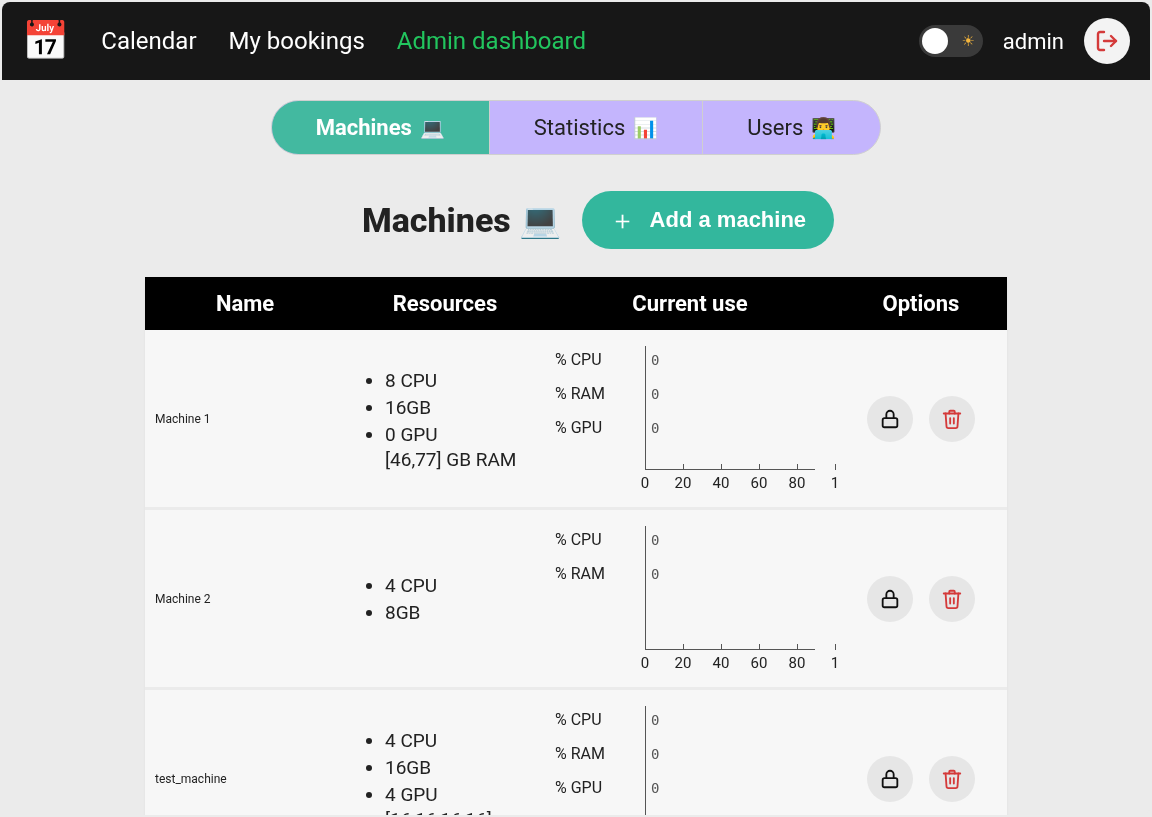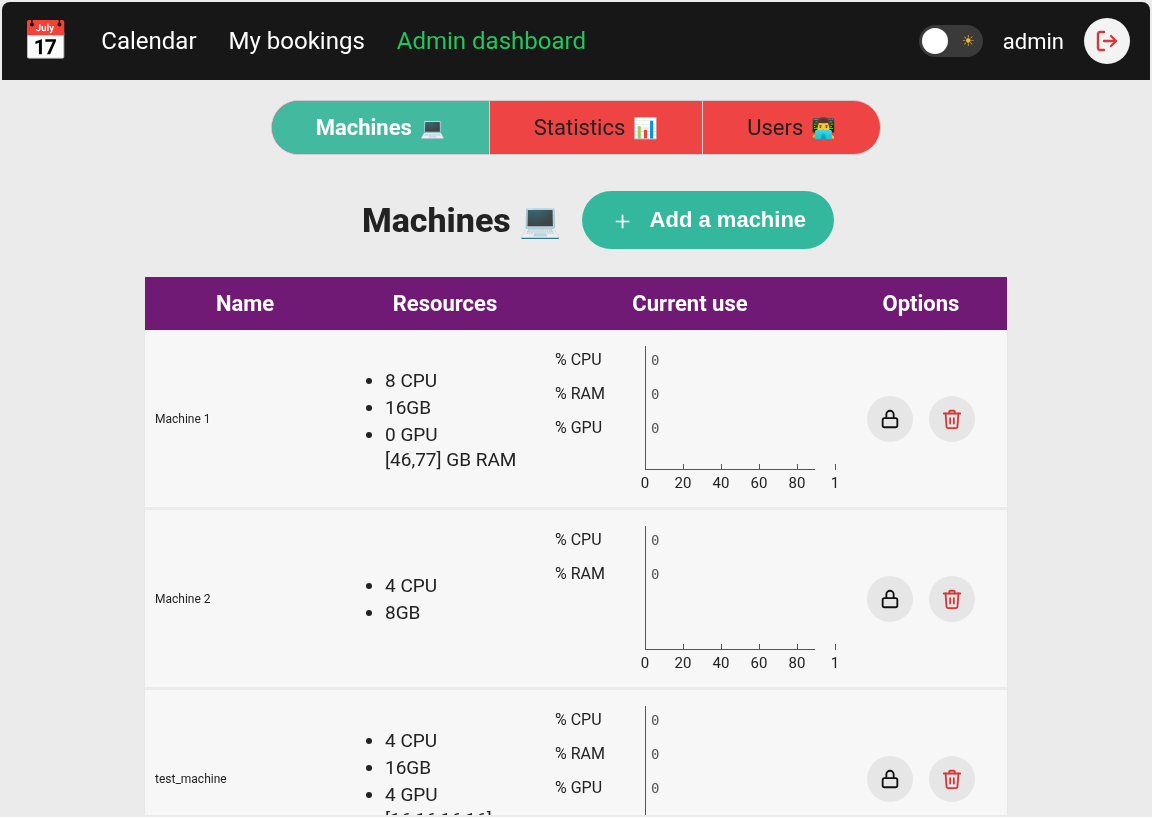--- a/index.html
+++ b/index.html
@@ -61,21 +61,21 @@
   .username { color: #fff; font-size: 22px; }
   .logout-btn {
     width: 46px; height: 46px; border-radius: 50%; background: #f3f3f3;
     display: flex; align-items: center; justify-content: center; cursor: pointer;
   }
   .logout-btn svg { width: 24px; height: 24px; stroke: #d43a3a; }
 
   
   .tabs-wrap { display: flex; justify-content: center; margin-top: 20px; }
   .tabs {
-    display: flex; border: 1px solid #cfcfcf; border-radius: 28px; overflow: hidden; background: #ef4444;
+    display: flex; border: 1px solid #cfcfcf; border-radius: 28px; overflow: hidden; background: #c4b5fd;
   }
   .tab {
     padding: 14px 44px; font-size: 22px; display: flex; align-items: center; gap: 8px;
     cursor: pointer; border-right: 1px solid #cfcfcf;
   }
   .tab:last-child { border-right: none; }
   .tab.active { background: #43b9a0; color: #fff; font-weight: 700; }
   .tab .emo { font-size: 20px; }
 
   
@@ -87,21 +87,21 @@
   .add-btn {
     background: #33b79d; color: #fff; border: none; border-radius: 30px;
     padding: 16px 28px; font-size: 22px; font-weight: 700; display: flex; align-items: center; gap: 14px;
     cursor: pointer;
   }
   .add-btn .plus { font-size: 26px; font-weight: 400; line-height: 1; }
 
   
   .table-wrap { width: 862px; margin: 0 auto 0 auto; background: #fff; border-radius: 6px 6px 0 0; box-shadow: 0 1px 3px rgba(0,0,0,0.05); }
   .thead {
-    background: #701a75; color: #fff; display: grid;
+    background: #000000; color: #fff; display: grid;
     grid-template-columns: 200px 200px 290px 172px;
     font-size: 22px; font-weight: 700;
   }
   .thead > div { padding: 14px 10px; text-align: center; }
 
   .trow {
     display: grid;
     grid-template-columns: 200px 200px 290px 172px;
     border-bottom: 3px solid #ebebeb;
     background: #f7f7f7;

